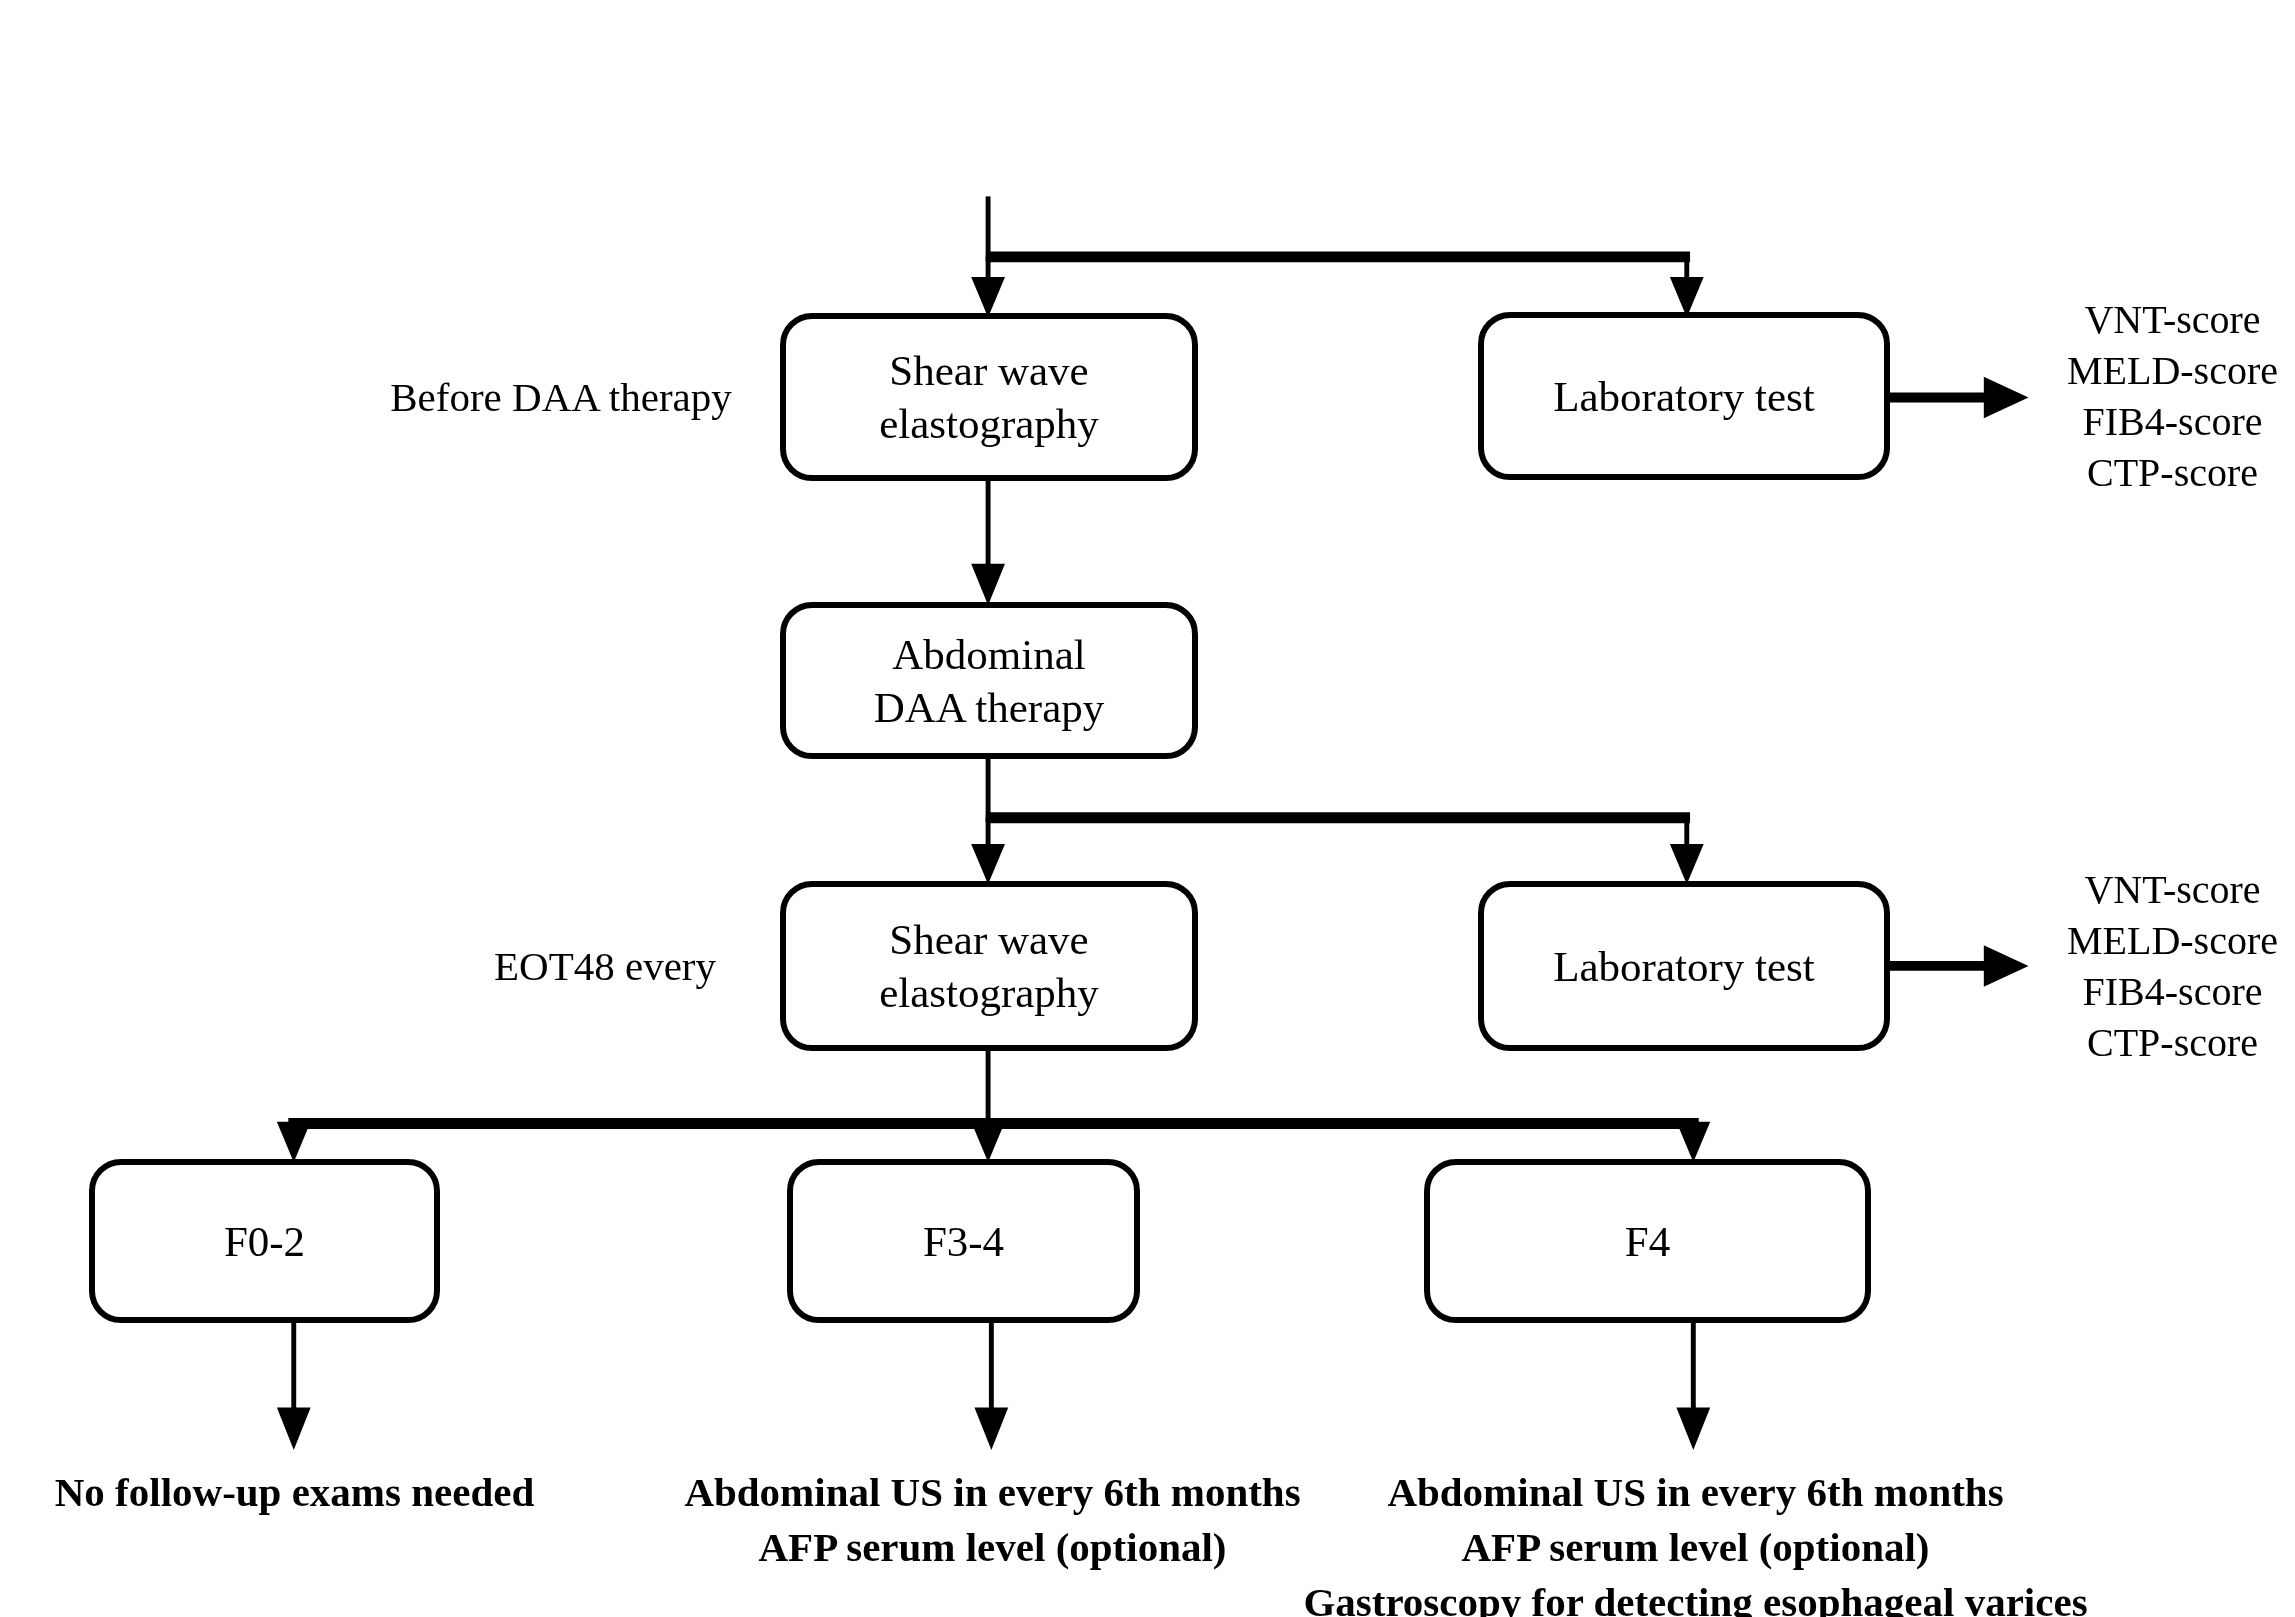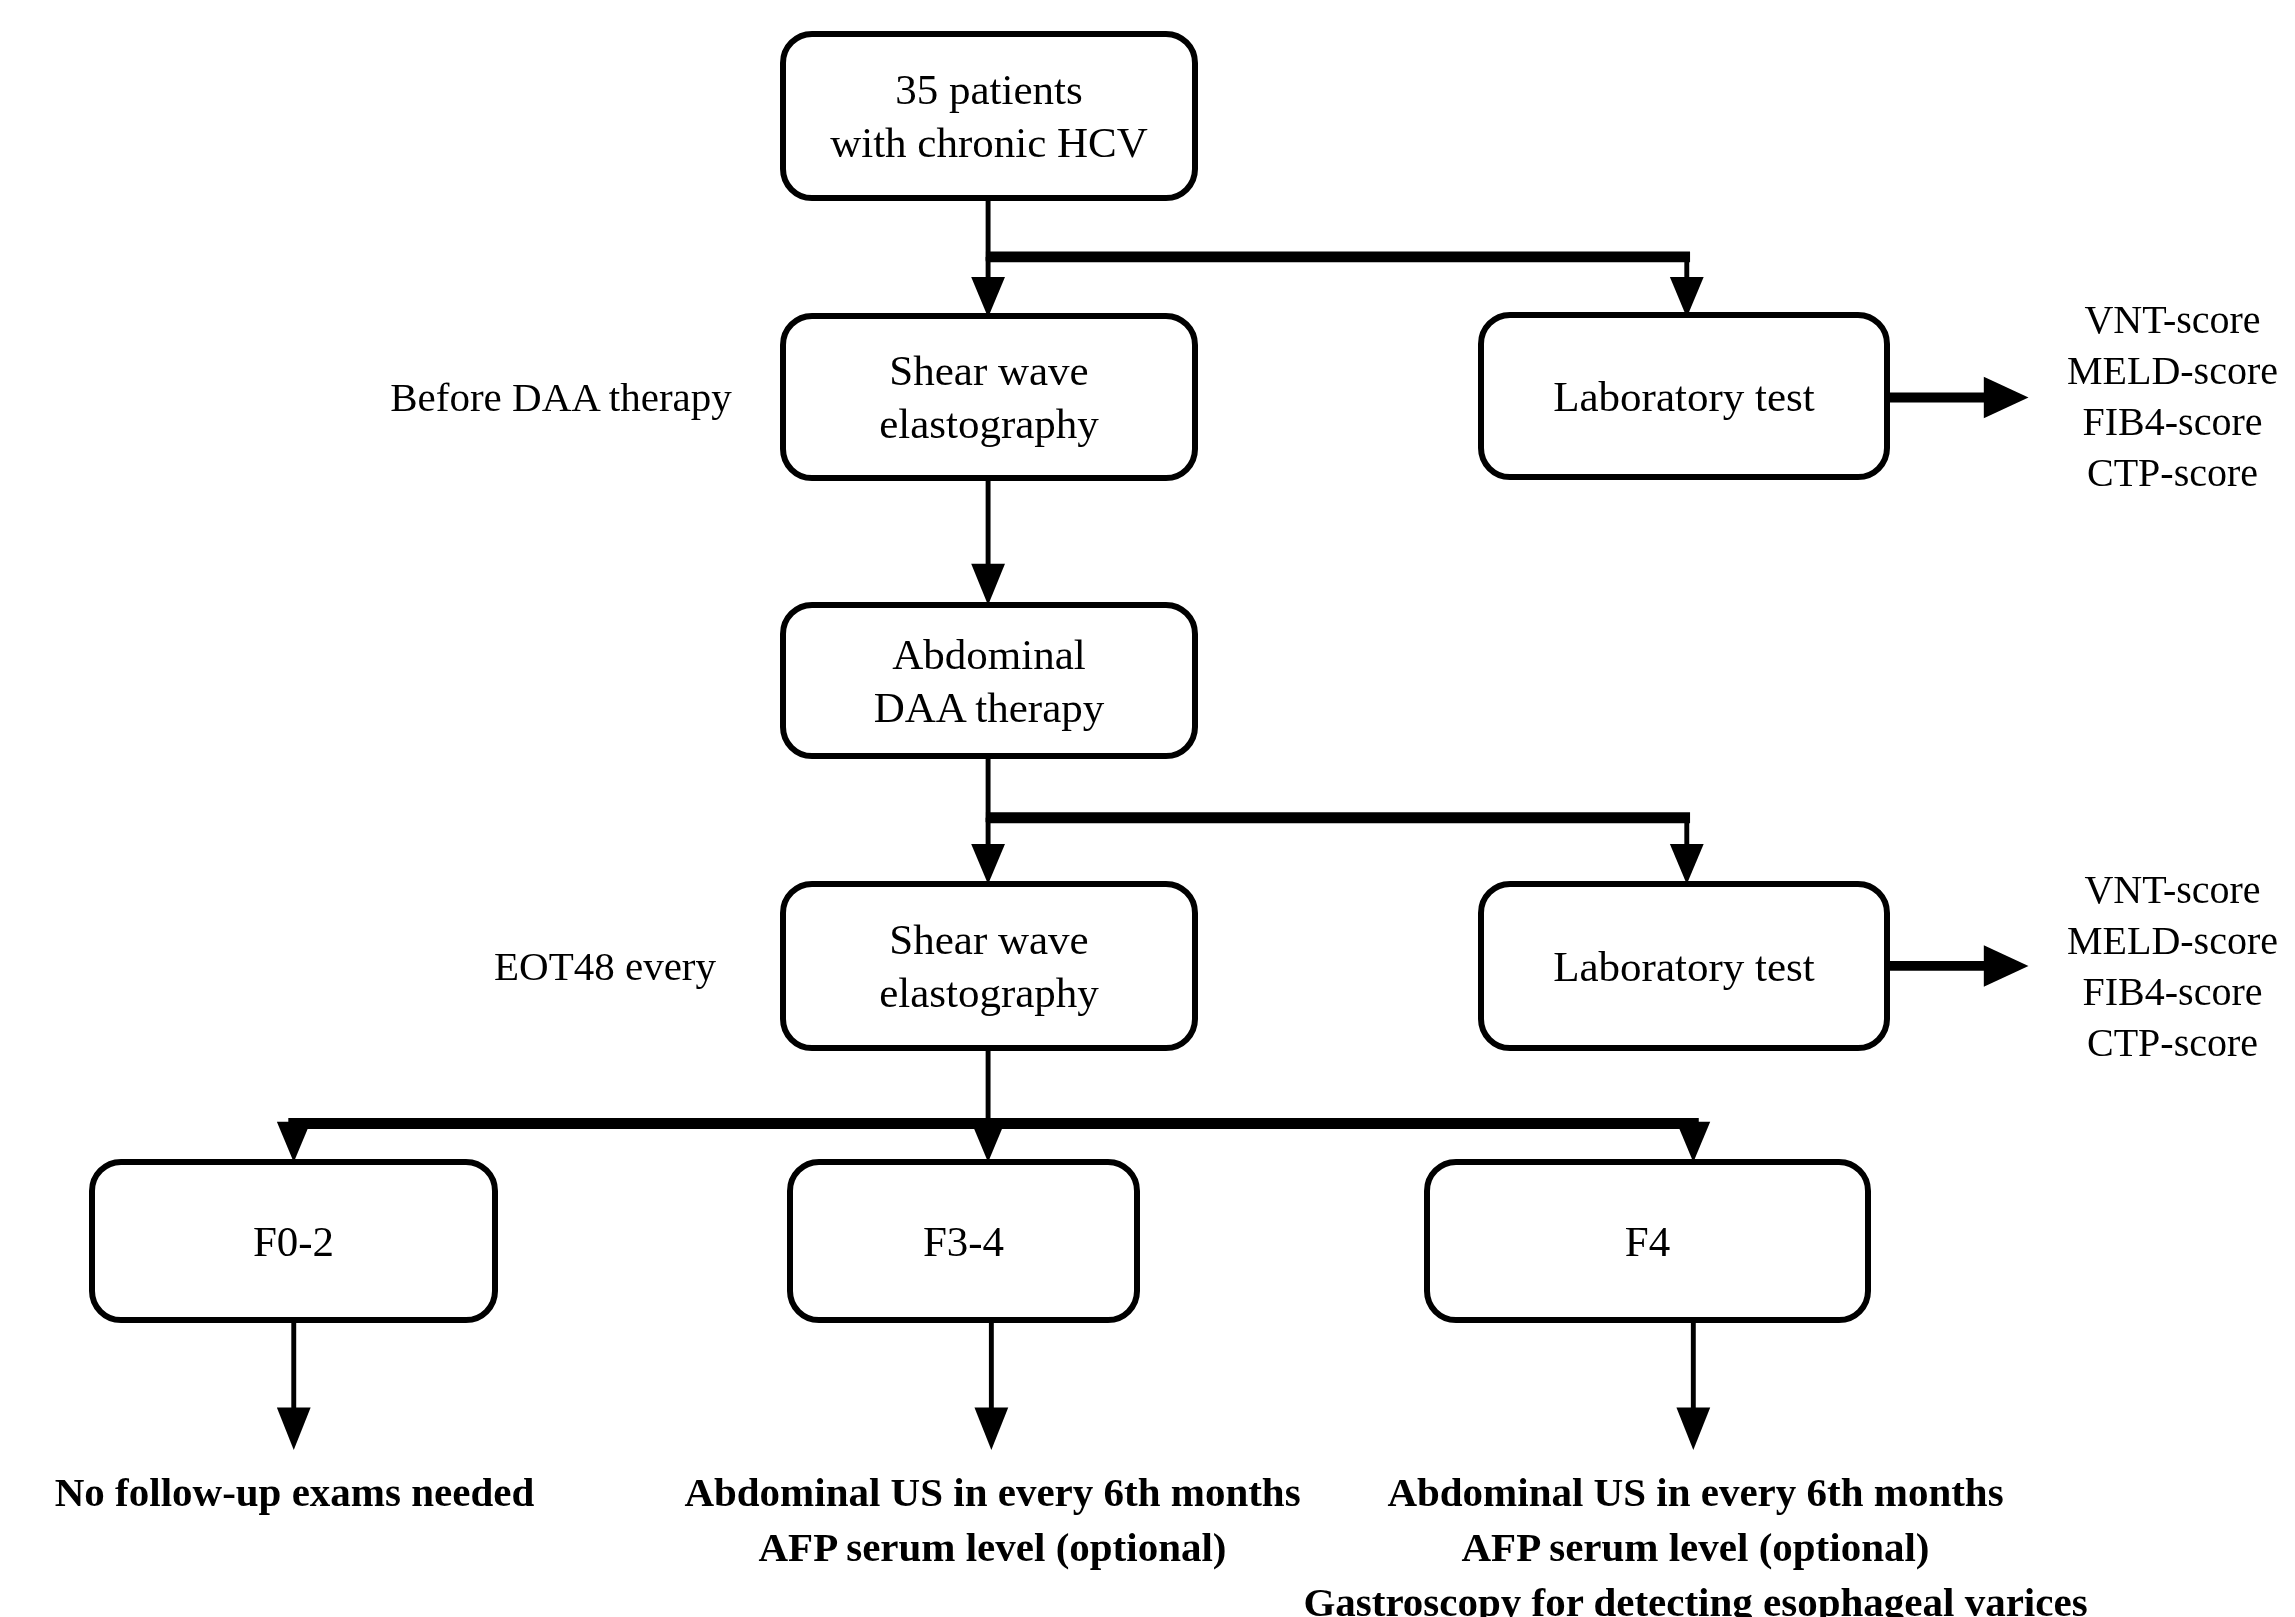--- a/index.html
+++ b/index.html
@@ -36,21 +36,21 @@
     font-size: 43px;
     line-height: 53px;
     z-index: 1;
   }
   .box-patients { left: 780px; top: 31px;  width: 418px; height: 170px; }
   .box-swe1     { left: 780px; top: 313px; width: 418px; height: 168px; }
   .box-lab1     { left: 1478px; top: 312px; width: 412px; height: 168px; }
   .box-daa      { left: 780px; top: 602px; width: 418px; height: 157px; }
   .box-swe2     { left: 780px; top: 881px; width: 418px; height: 170px; }
   .box-lab2     { left: 1478px; top: 881px; width: 412px; height: 170px; }
-  .box-f02      { left: 89px;  top: 1159px; width: 409px; height: 164px; }
+  .box-f02      { left: 89px;  top: 1159px; width: 351px; height: 164px; }
   .box-f34      { left: 787px; top: 1159px; width: 353px; height: 164px; }
   .box-f4       { left: 1424px; top: 1159px; width: 447px; height: 164px; }
 
   .side-label {
     position: absolute;
     font-size: 41px;
     line-height: 52px;
     text-align: center;
     white-space: nowrap;
     z-index: 1;
@@ -119,24 +119,20 @@
     <polygon points="1788,2582 1850,2582 1819,2660" stroke="none"></polygon>
     <line x1="3107" y1="2420" x2="3107" y2="2592" stroke-width="9"></line>
     <polygon points="3076,2582 3138,2582 3107,2660" stroke="none"></polygon>
 
     <line x1="3462" y1="729" x2="3650" y2="729" stroke-width="18"></line>
     <polygon points="3640,691 3640,767 3722,729" stroke="none"></polygon>
     <line x1="3462" y1="1772" x2="3650" y2="1772" stroke-width="18"></line>
     <polygon points="3640,1734 3640,1810 3722,1772" stroke="none"></polygon>
   </svg>
 
-  <div class="box box-patients">
-    <span>35 patients</span>
-    <span>with chronic HCV</span>
-  </div>
 
   <div class="box box-swe1">
     <span>Shear wave</span>
     <span>elastography</span>
   </div>
 
   <div class="box box-lab1">
     <span>Laboratory test</span>
   </div>
 

